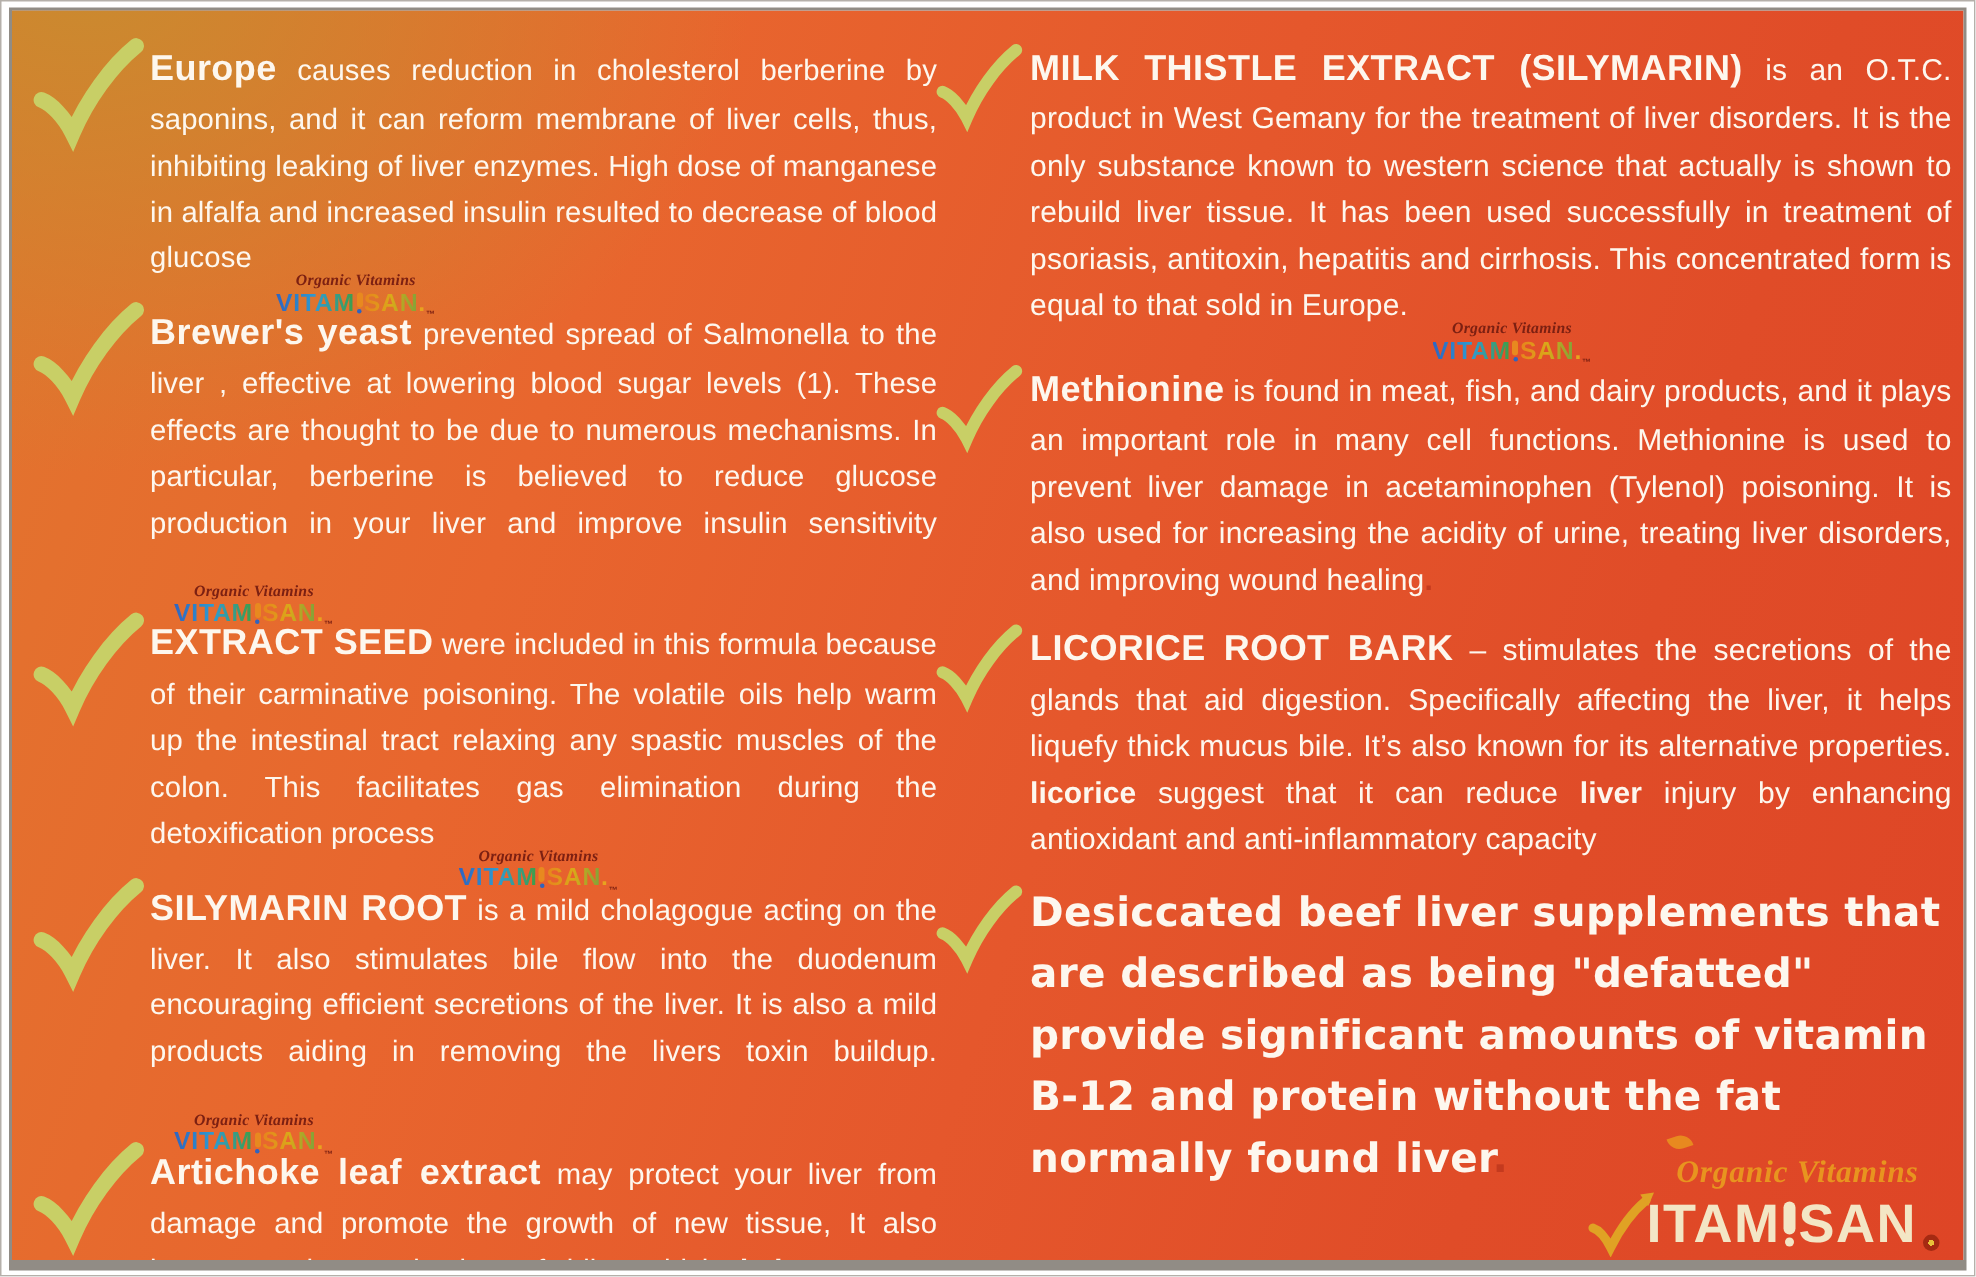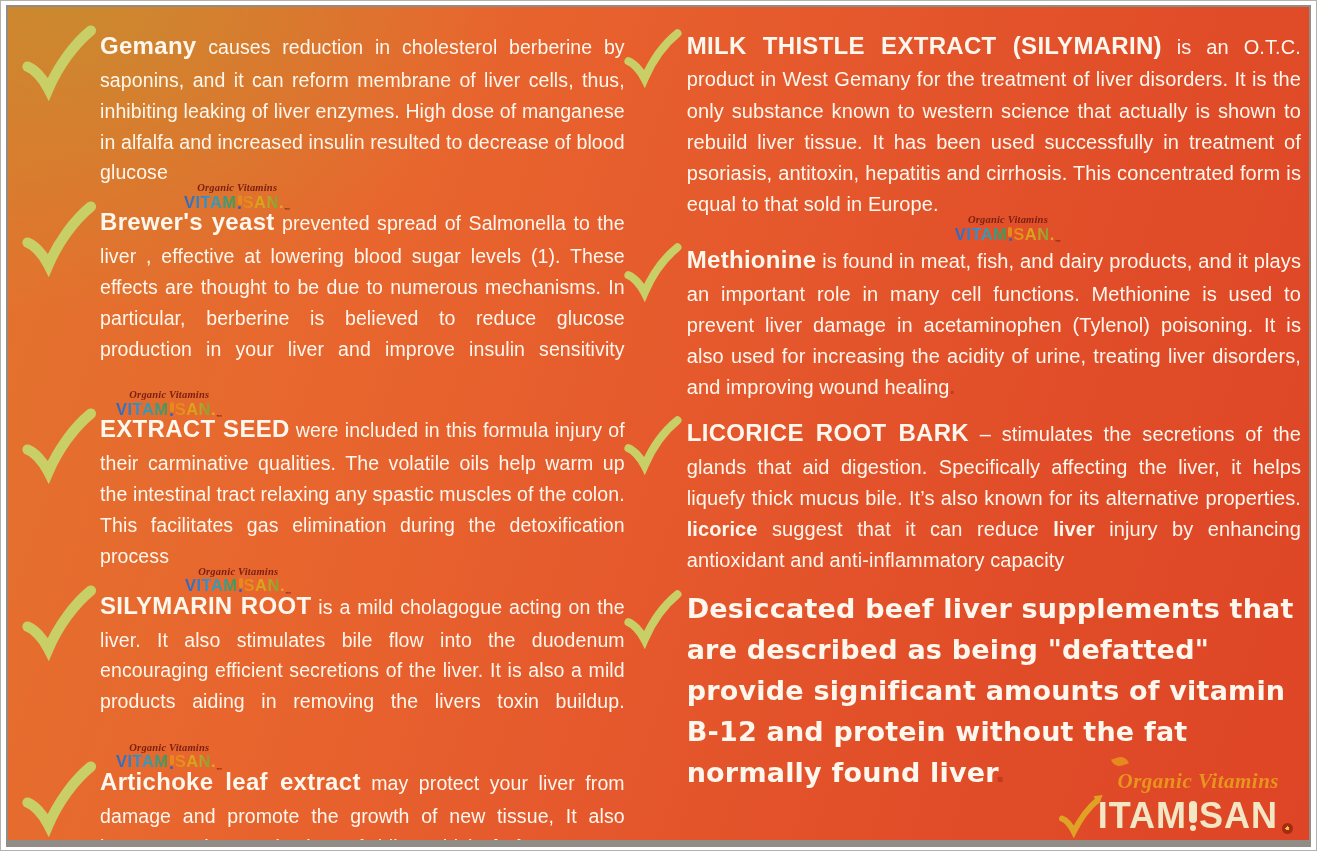--- a/index.html
+++ b/index.html
@@ -85,21 +85,21 @@
     <div class="cols">
 
       <div class="col col-left">
 
         <div class="entry">
           <span class="check">
             <svg viewBox="0 0 100 100" width="100%" height="100%">
                 <path d="M12,52 C20,55 31,66 38,80 C50,52 70,24 91,7" fill="none" stroke="#c8cf66" stroke-width="13" stroke-linecap="round"></path>
               </svg>
           </span>
-          <p class="txt"><span><span class="hd">Gemany</span><span> causes reduction in cholesterol berberine by saponins, and it can reform membrane of liver cells, thus, inhibiting leaking of liver enzymes. High dose of manganese in alfalfa and increased insulin resulted to decrease of blood glucose</span></span><span class="minilogo">
+          <p class="txt"><span><span class="hd">Europe</span><span> causes reduction in cholesterol berberine by saponins, and it can reform membrane of liver cells, thus, inhibiting leaking of liver enzymes. High dose of manganese in alfalfa and increased insulin resulted to decrease of blood glucose</span></span><span class="minilogo">
                 <span class="ml-script">Organic Vitamins</span>
                 <span class="ml-word">
                   <span class="ml-a"><span>V</span><span>ITAM</span></span>
                   <span class="capsule">
                     <span class="bar"></span>
                     <span class="pt"></span>
                   </span>
                   <span class="ml-b">SAN</span>
                   <span class="ml-dot">.</span>
                   <span class="ml-tm">™</span>
@@ -127,21 +127,21 @@
                 </span>
               </span></p>
         </div>
 
         <div class="entry">
           <span class="check">
             <svg viewBox="0 0 100 100" width="100%" height="100%">
                 <path d="M12,52 C20,55 31,66 38,80 C50,52 70,24 91,7" fill="none" stroke="#c8cf66" stroke-width="13" stroke-linecap="round"></path>
               </svg>
           </span>
-          <p class="txt"><span><span class="hd">EXTRACT SEED</span><span> were included in this formula injury of their carminative qualities. The volatile oils help warm up the intestinal tract relaxing any spastic muscles of the colon. This facilitates gas elimination during the detoxification process</span></span><span class="minilogo">
+          <p class="txt"><span><span class="hd">EXTRACT SEED</span><span> were included in this formula because of their carminative poisoning. The volatile oils help warm up the intestinal tract relaxing any spastic muscles of the colon. This facilitates gas elimination during the detoxification process</span></span><span class="minilogo">
                 <span class="ml-script">Organic Vitamins</span>
                 <span class="ml-word">
                   <span class="ml-a"><span>V</span><span>ITAM</span></span>
                   <span class="capsule">
                     <span class="bar"></span>
                     <span class="pt"></span>
                   </span>
                   <span class="ml-b">SAN</span>
                   <span class="ml-dot">.</span>
                   <span class="ml-tm">™</span>

